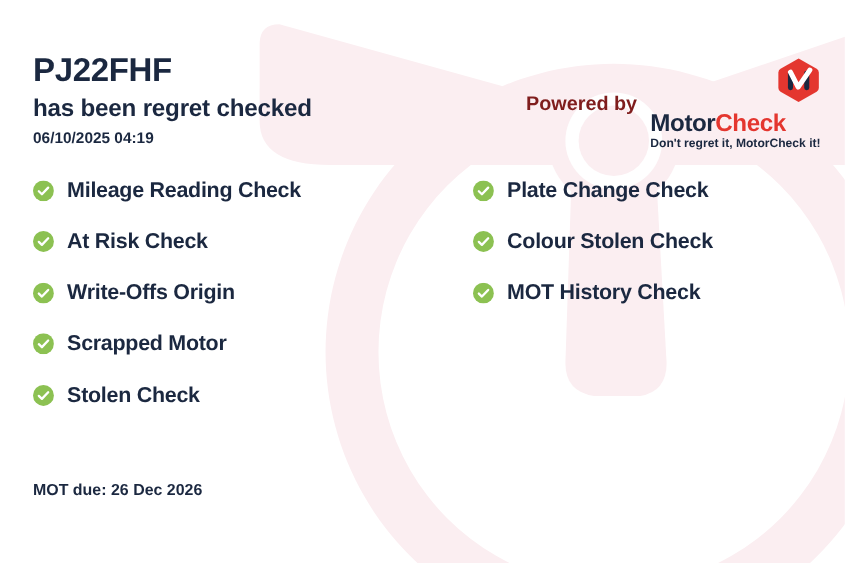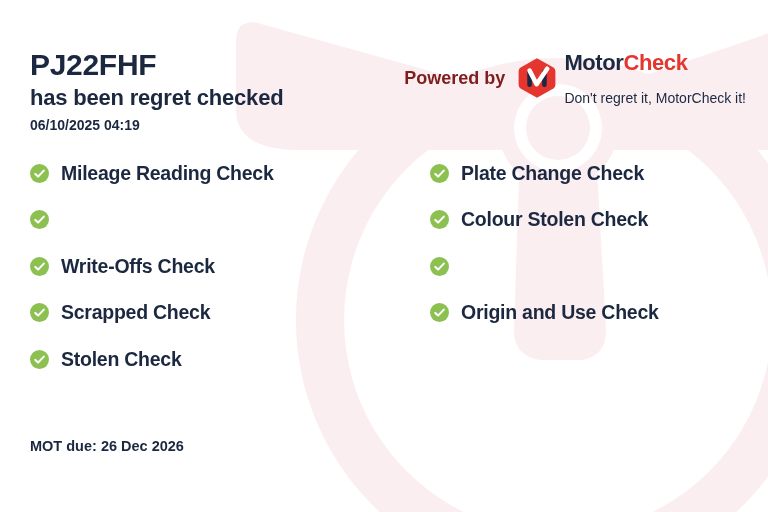--- a/index.html
+++ b/index.html
@@ -72,40 +72,41 @@
     gap:12px;
   }
   #powered-by {
     font-size:18px;
     font-weight:bold;
     color:#7f1d1d;
     white-space:nowrap;
   }
   #brand-logo {
     display:flex;
-    align-items:center;
+    align-items:flex-end;
     gap:7px;
+    flex-direction:column;
   }
   #hex-mark { display:block; }
   #wordmark { display:flex; flex-direction:column; }
   #wordmark-top {
     font-size:22px;
     font-weight:bold;
     line-height:22px;
     letter-spacing:-0.4px;
     white-space:nowrap;
   }
   .wm-motor { color:#1b2840; }
   .wm-check { color:#e4362f; }
   #tagline {
-    font-size:14px;
-    font-weight:normal;
+    font-size:11px;
+    font-weight:bold;
     color:#1b2840;
     line-height:12px;
-    margin-top:18px;
+    margin-top:2px;
     white-space:nowrap;
   }
   
   #checks {
     position:absolute;
     left:0; top:150px;
     width:768px;
     z-index:2;
     display:flex;
   }
@@ -215,36 +216,37 @@
           <path d="M5.3 9.9 L8.1 12.6 L13.8 6.6" fill="none" stroke="#ffffff" stroke-width="2.1" stroke-linecap="round" stroke-linejoin="round"></path>
         </svg>
         <span class="check-label">Mileage Reading Check</span>
       </div>
 
       <div class="check-row">
         <svg class="check-icon" width="19" height="19" viewBox="0 0 19 19" aria-hidden="true">
           <circle cx="9.5" cy="9.5" r="9.5" fill="#8cc152"></circle>
           <path d="M5.3 9.9 L8.1 12.6 L13.8 6.6" fill="none" stroke="#ffffff" stroke-width="2.1" stroke-linecap="round" stroke-linejoin="round"></path>
         </svg>
-      </div>
-
-      <div class="check-row">
-        <svg class="check-icon" width="19" height="19" viewBox="0 0 19 19" aria-hidden="true">
-          <circle cx="9.5" cy="9.5" r="9.5" fill="#8cc152"></circle>
-          <path d="M5.3 9.9 L8.1 12.6 L13.8 6.6" fill="none" stroke="#ffffff" stroke-width="2.1" stroke-linecap="round" stroke-linejoin="round"></path>
-        </svg>
-        <span class="check-label">Write-Offs Check</span>
-      </div>
-
-      <div class="check-row">
-        <svg class="check-icon" width="19" height="19" viewBox="0 0 19 19" aria-hidden="true">
-          <circle cx="9.5" cy="9.5" r="9.5" fill="#8cc152"></circle>
-          <path d="M5.3 9.9 L8.1 12.6 L13.8 6.6" fill="none" stroke="#ffffff" stroke-width="2.1" stroke-linecap="round" stroke-linejoin="round"></path>
-        </svg>
-        <span class="check-label">Scrapped Check</span>
+        <span class="check-label">At Risk Check</span>
+      </div>
+
+      <div class="check-row">
+        <svg class="check-icon" width="19" height="19" viewBox="0 0 19 19" aria-hidden="true">
+          <circle cx="9.5" cy="9.5" r="9.5" fill="#8cc152"></circle>
+          <path d="M5.3 9.9 L8.1 12.6 L13.8 6.6" fill="none" stroke="#ffffff" stroke-width="2.1" stroke-linecap="round" stroke-linejoin="round"></path>
+        </svg>
+        <span class="check-label">Write-Offs Origin</span>
+      </div>
+
+      <div class="check-row">
+        <svg class="check-icon" width="19" height="19" viewBox="0 0 19 19" aria-hidden="true">
+          <circle cx="9.5" cy="9.5" r="9.5" fill="#8cc152"></circle>
+          <path d="M5.3 9.9 L8.1 12.6 L13.8 6.6" fill="none" stroke="#ffffff" stroke-width="2.1" stroke-linecap="round" stroke-linejoin="round"></path>
+        </svg>
+        <span class="check-label">Scrapped Motor</span>
       </div>
 
       <div class="check-row">
         <svg class="check-icon" width="19" height="19" viewBox="0 0 19 19" aria-hidden="true">
           <circle cx="9.5" cy="9.5" r="9.5" fill="#8cc152"></circle>
           <path d="M5.3 9.9 L8.1 12.6 L13.8 6.6" fill="none" stroke="#ffffff" stroke-width="2.1" stroke-linecap="round" stroke-linejoin="round"></path>
         </svg>
         <span class="check-label">Stolen Check</span>
       </div>
 
@@ -266,29 +268,23 @@
           <path d="M5.3 9.9 L8.1 12.6 L13.8 6.6" fill="none" stroke="#ffffff" stroke-width="2.1" stroke-linecap="round" stroke-linejoin="round"></path>
         </svg>
         <span class="check-label">Colour Stolen Check</span>
       </div>
 
       <div class="check-row">
         <svg class="check-icon" width="19" height="19" viewBox="0 0 19 19" aria-hidden="true">
           <circle cx="9.5" cy="9.5" r="9.5" fill="#8cc152"></circle>
           <path d="M5.3 9.9 L8.1 12.6 L13.8 6.6" fill="none" stroke="#ffffff" stroke-width="2.1" stroke-linecap="round" stroke-linejoin="round"></path>
         </svg>
-      </div>
-
-      <div class="check-row">
-        <svg class="check-icon" width="19" height="19" viewBox="0 0 19 19" aria-hidden="true">
-          <circle cx="9.5" cy="9.5" r="9.5" fill="#8cc152"></circle>
-          <path d="M5.3 9.9 L8.1 12.6 L13.8 6.6" fill="none" stroke="#ffffff" stroke-width="2.1" stroke-linecap="round" stroke-linejoin="round"></path>
-        </svg>
-        <span class="check-label">Origin and Use Check</span>
-      </div>
+        <span class="check-label">MOT History Check</span>
+      </div>
+
     </div>
   </div>
 
   <div id="footer">
     <span id="mot-due">MOT due: 26 Dec 2026</span>
   </div>
 
 </div>
 
 </body></html>

